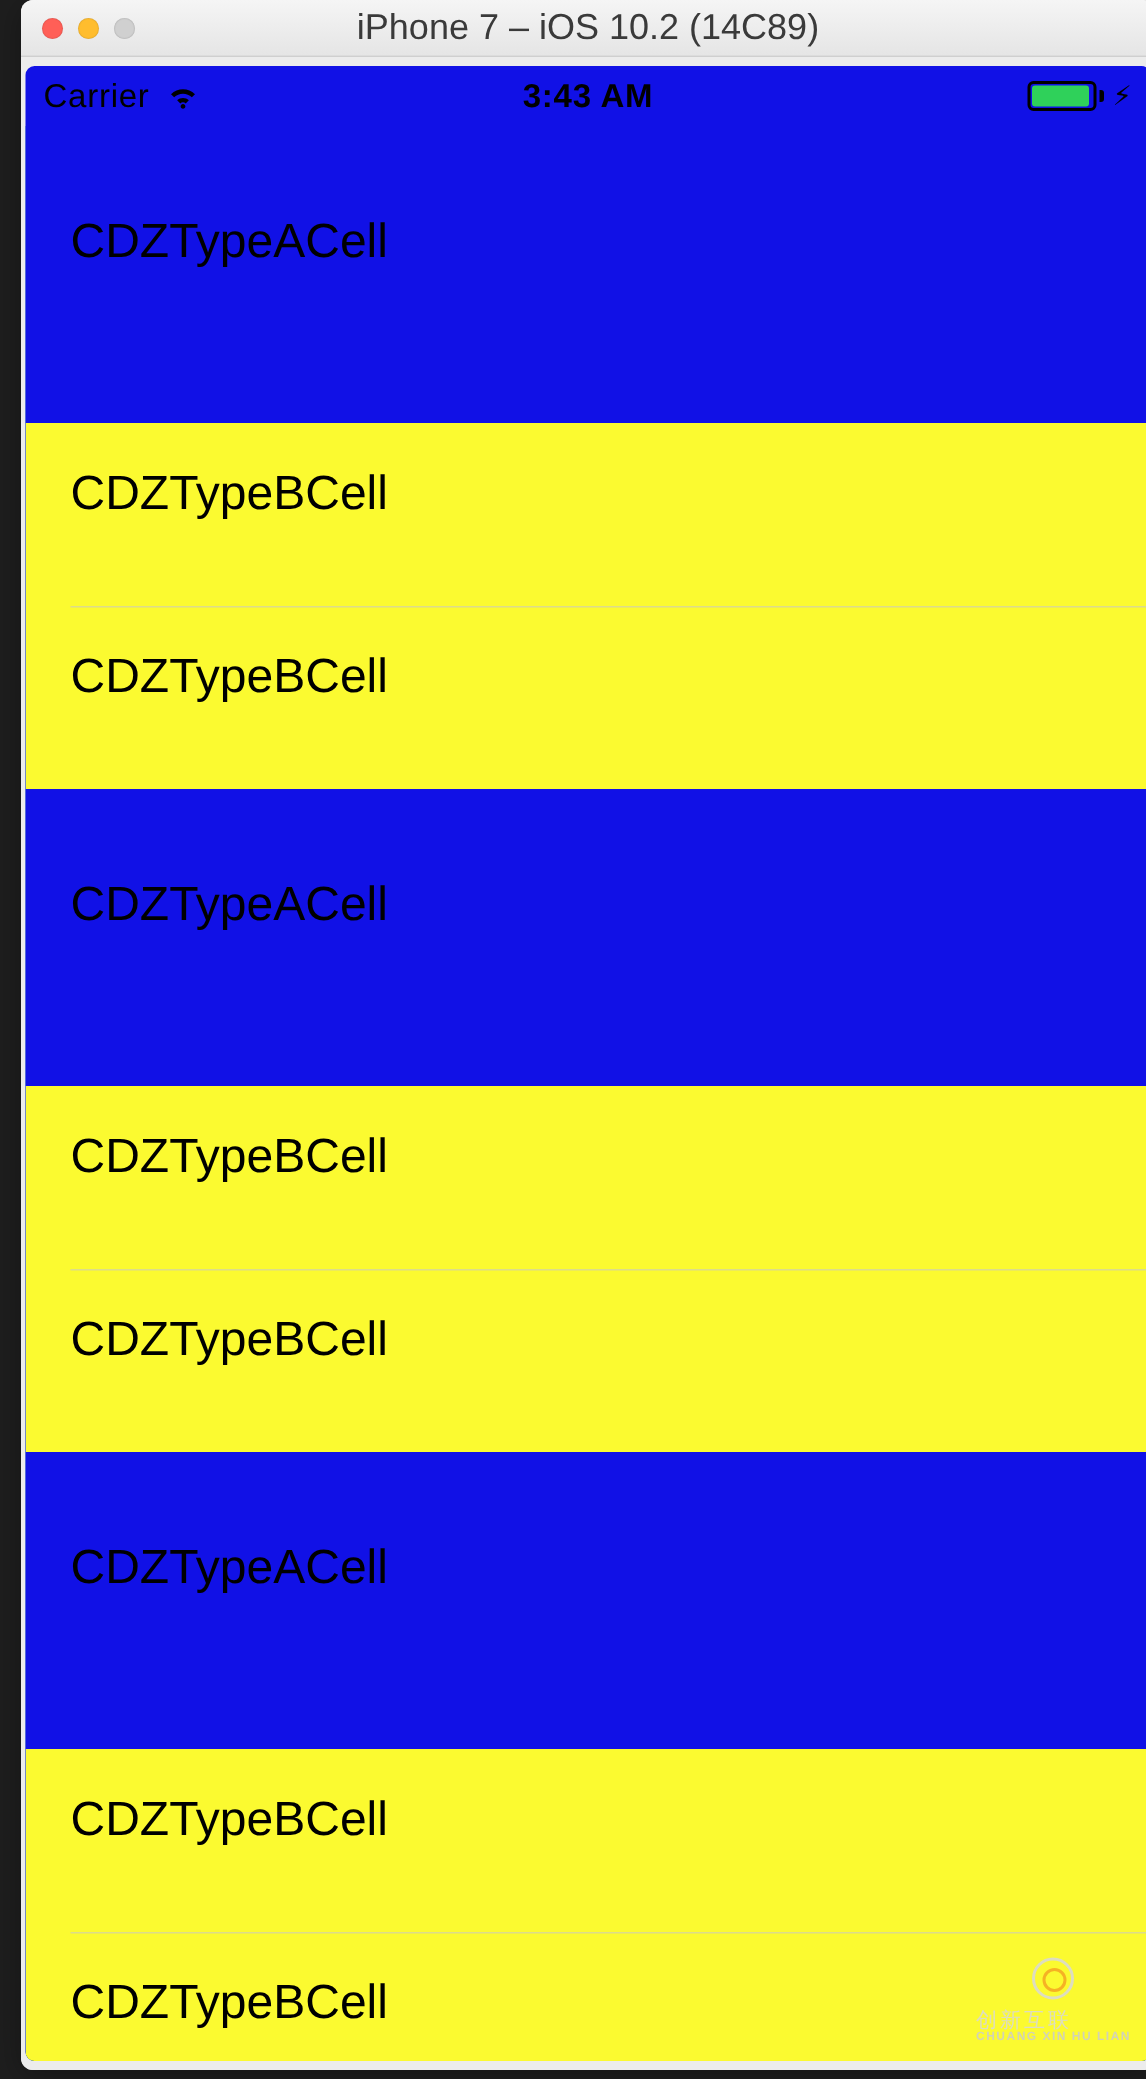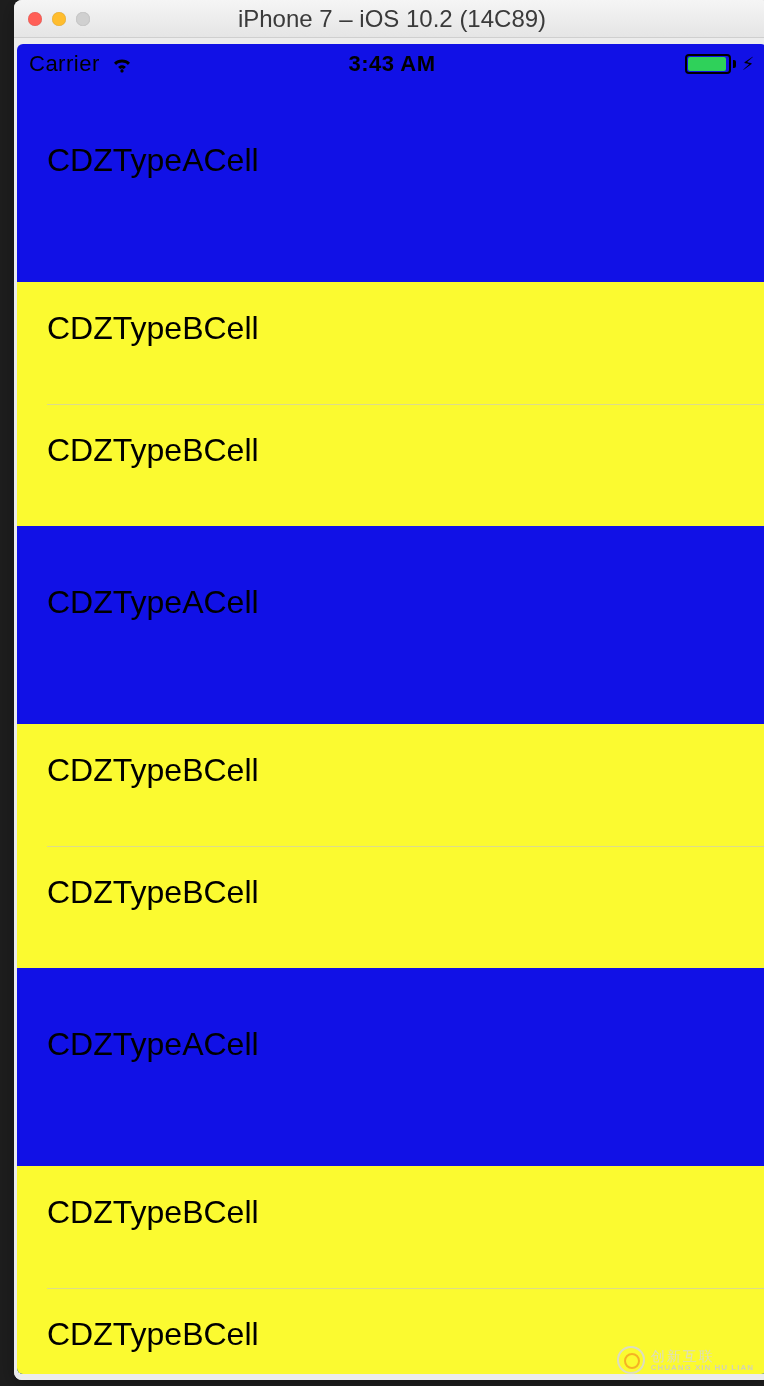--- a/index.html
+++ b/index.html
@@ -171,29 +171,30 @@
     top: 0;
     left: 30px; right: 0;
     height: 1px;
     background: rgba(200,200,200,0.6);
   }
 
   
   .watermark {
     position: absolute;
     right: 10px;
-    bottom: 12px;
+    bottom: 24px;
     display: flex;
     align-items: center;
     gap: 6px;
     color: #d8d8d8;
     font-size: 14px;
     letter-spacing: 2px;
     opacity: 0.85;
     pointer-events: none;
+    flex-direction: column;
   }
   .watermark-logo {
     width: 28px; height: 28px;
     border: 2px solid #d8d8d8;
     border-radius: 50%;
     position: relative;
   }
   .watermark-logo::before {
     content: "";
     position: absolute;

